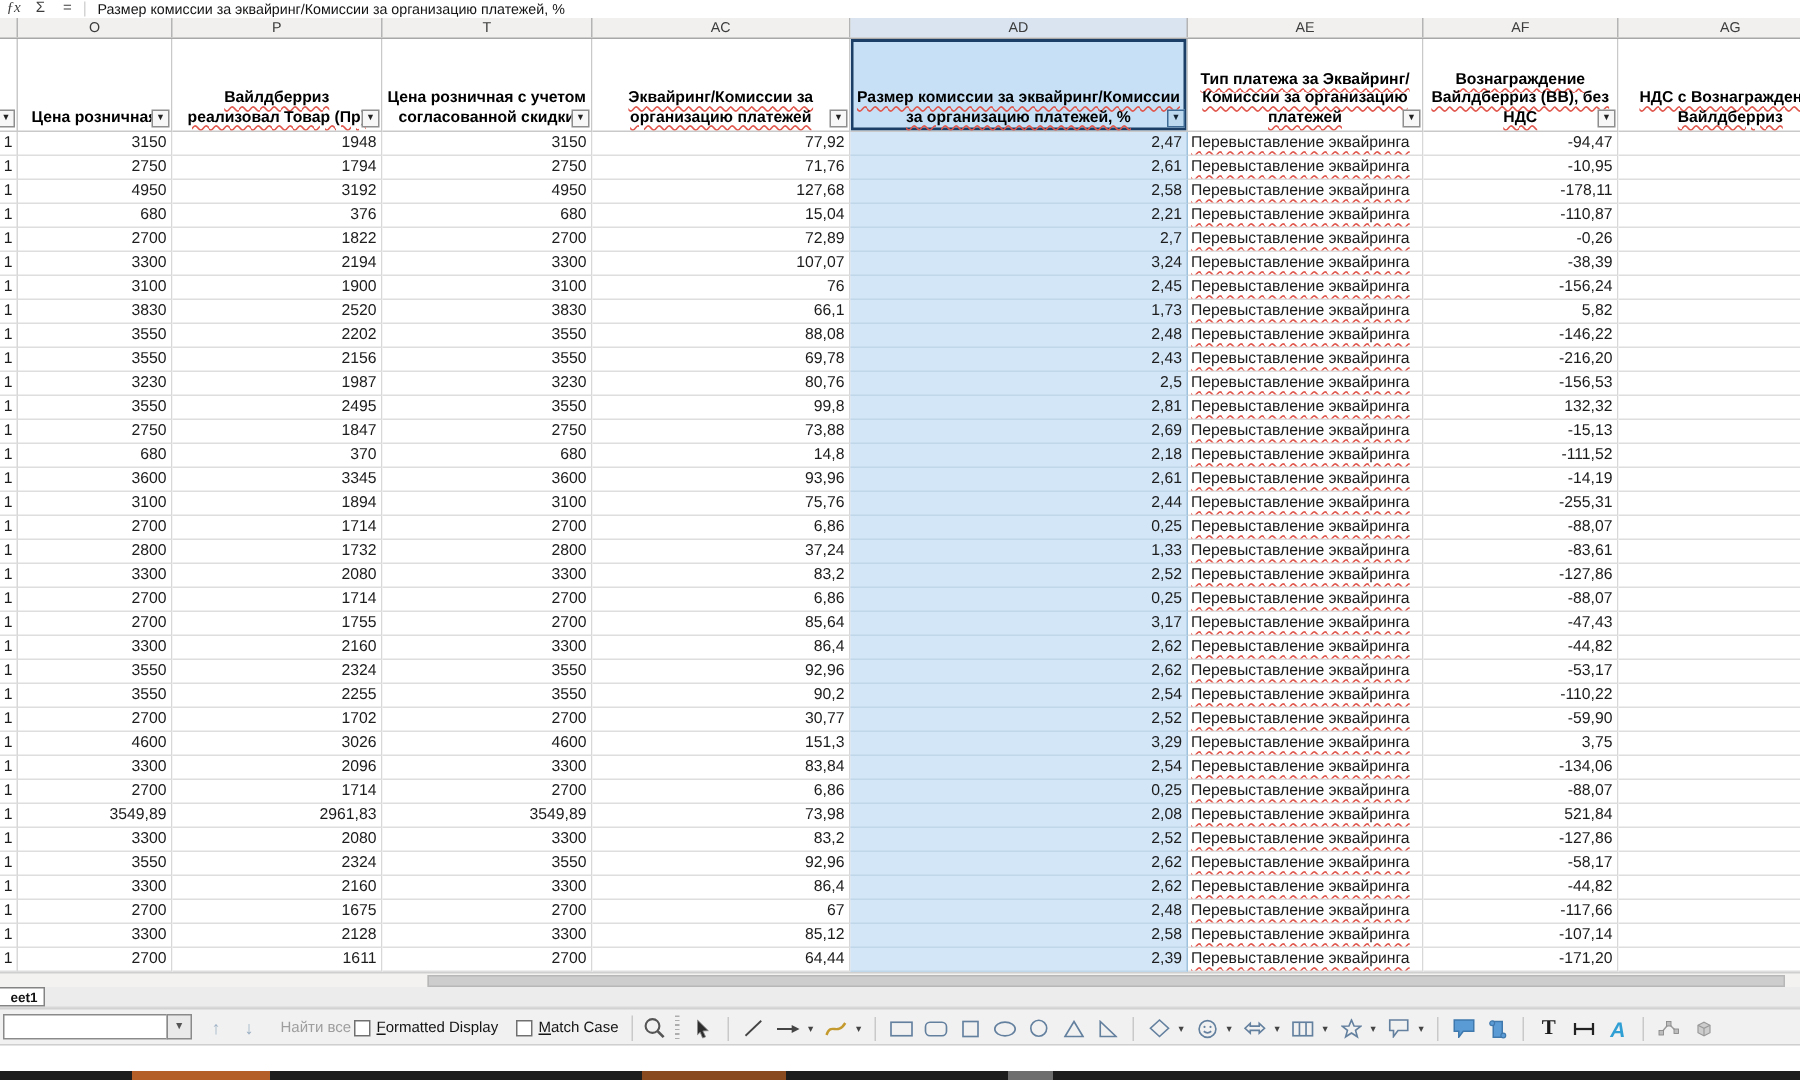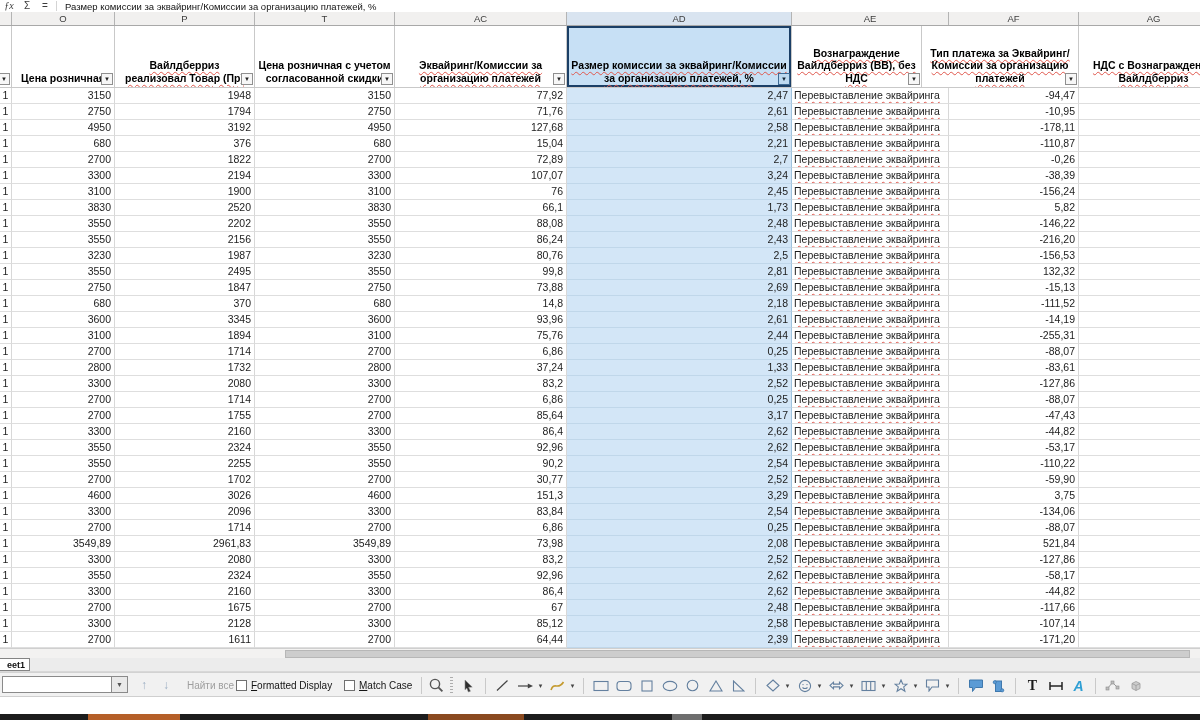--- a/index.html
+++ b/index.html
@@ -131,26 +131,26 @@
           <div class="filter-btn">▼</div>
         </div>
         <div class="hcell" style="flex: 0 0 172px;">
           <span class="sp">Эквайринг/Комиссии за организацию платежей</span>
           <div class="filter-btn">▼</div>
         </div>
         <div class="hcell selcol" style="flex: 0 0 225px;">
           <span class="sp">Размер комиссии за эквайринг/Комиссии за организацию платежей, %</span>
           <div class="filter-btn">▼</div>
         </div>
+        <div class="hcell" style="flex: 0 0 157px;">
+          <span class="sp">Тип платежа за Эквайринг/Комиссии за организацию платежей</span>
+          <div class="filter-btn">▼</div>
+        </div>
         <div class="hcell" style="flex: 0 0 130px;">
           <span class="sp">Вознаграждение Вайлдберриз (ВВ), без НДС</span>
-          <div class="filter-btn">▼</div>
-        </div>
-        <div class="hcell" style="flex: 0 0 157px;">
-          <span class="sp">Тип платежа за Эквайринг/Комиссии за организацию платежей</span>
           <div class="filter-btn">▼</div>
         </div>
         <div class="hcell" style="flex: 0 0 150px;">
           <span class="sp">НДС с Вознаграждения Вайлдберриз</span>
         </div>
       </div>
     <div>
         <div class="drow">
           <div class="dcell c" style="flex: 0 0 12px;">1</div>
           <div class="dcell r" style="flex: 0 0 103px;">3150</div>
@@ -248,21 +248,21 @@
           <div class="dcell r selcol" style="flex: 0 0 225px;">2,48</div>
           <div class="dcell l sp" style="flex: 0 0 157px;">Перевыставление эквайринга</div>
           <div class="dcell r" style="flex: 0 0 130px;">-146,22</div>
           <div class="dcell r" style="flex: 0 0 150px;"></div>
         </div>
         <div class="drow">
           <div class="dcell c" style="flex: 0 0 12px;">1</div>
           <div class="dcell r" style="flex: 0 0 103px;">3550</div>
           <div class="dcell r" style="flex: 0 0 140px;">2156</div>
           <div class="dcell r" style="flex: 0 0 140px;">3550</div>
-          <div class="dcell r" style="flex: 0 0 172px;">86,24</div>
+          <div class="dcell r" style="flex: 0 0 172px;">69,78</div>
           <div class="dcell r selcol" style="flex: 0 0 225px;">2,43</div>
           <div class="dcell l sp" style="flex: 0 0 157px;">Перевыставление эквайринга</div>
           <div class="dcell r" style="flex: 0 0 130px;">-216,20</div>
           <div class="dcell r" style="flex: 0 0 150px;"></div>
         </div>
         <div class="drow">
           <div class="dcell c" style="flex: 0 0 12px;">1</div>
           <div class="dcell r" style="flex: 0 0 103px;">3230</div>
           <div class="dcell r" style="flex: 0 0 140px;">1987</div>
           <div class="dcell r" style="flex: 0 0 140px;">3230</div>

